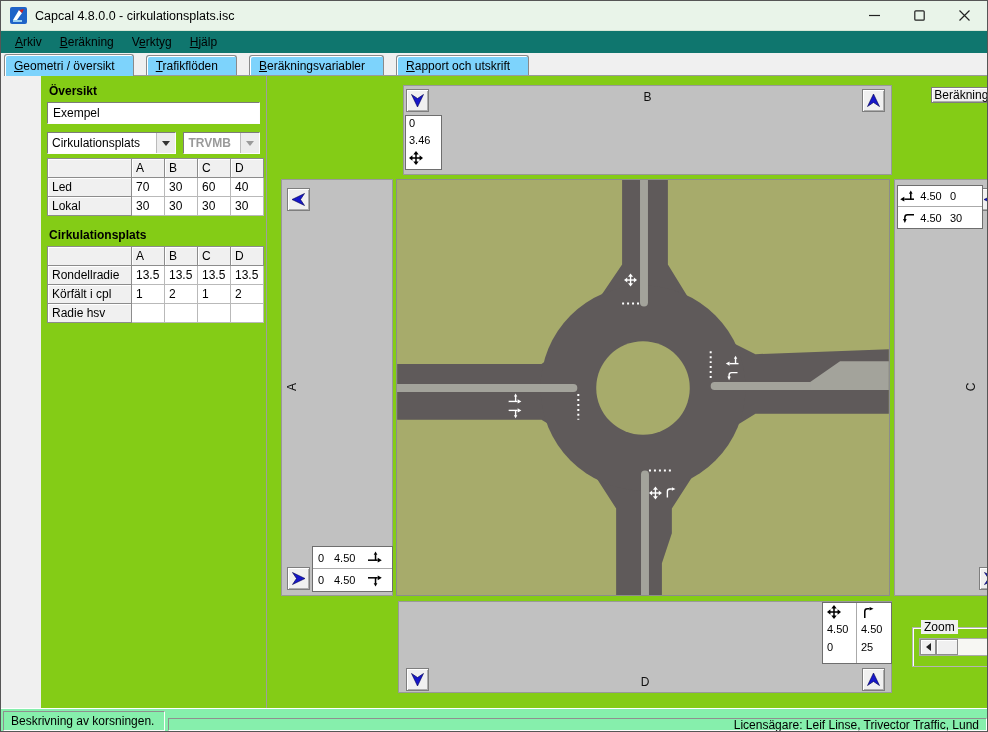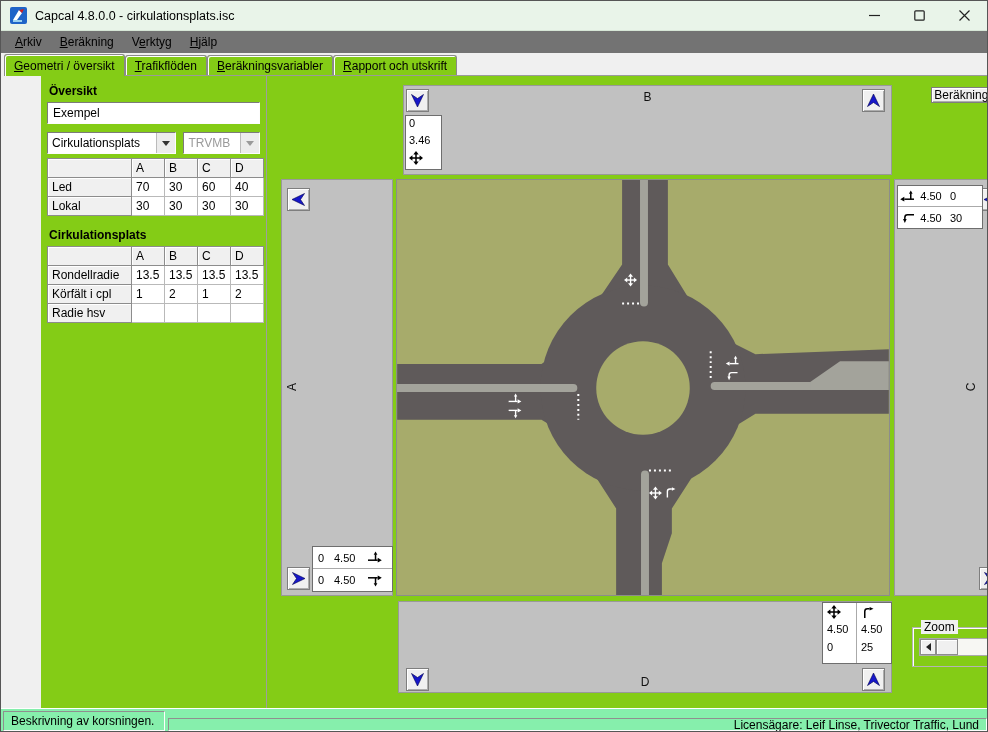--- a/index.html
+++ b/index.html
@@ -9,41 +9,41 @@
     border:1px solid #565656; overflow:hidden;
     font-family:"Liberation Sans", sans-serif; font-size:12px; color:#000;
   }
   
   .titlebar { height:30px; background:#e9f4e9; display:flex; align-items:center; border-bottom:1px solid #d6e6d6; }
   .app-icon { width:17px; height:17px; margin:0 8px 0 9px; }
   .title-text { font-size:12.5px; }
   .win-controls { margin-left:auto; display:flex; height:100%; }
   .wc-btn { width:45px; height:100%; display:flex; align-items:center; justify-content:center; }
   
-  .menubar { height:22px; background:#737373; display:flex; align-items:center; padding-left:5px; }
+  .menubar { height:22px; background:#0f766e; display:flex; align-items:center; padding-left:5px; }
   .menu-item { padding:3px 9px; }
   .u { text-decoration:underline; }
   
   .tabbar { height:22px; background:#f0f0f0; display:flex; align-items:flex-end; padding-left:3px; position:relative; z-index:2; }
-  .tab { height:20px; padding:3px 9px 0 9px; margin-right:0; background:#84cc16;
+  .tab { height:20px; padding:3px 18px 0 9px; margin-right:12px; background:#7dd3fc;
          border:1px solid #8a8a8a; border-bottom:none; border-radius:3px 3px 0 0;
          box-shadow: inset 1px 1px 0 #fff; white-space:nowrap; }
   .tab.active { height:22px; margin-bottom:-1px; padding-top:4px; }
   .content { position:absolute; left:0; top:74px; width:988px; height:633px; background:#84cc16; border-top:1px solid #9a9a9a;margin-left:40px; }
   
   .sidebar { position:absolute; left:0; top:0; width:226px; height:633px; border-right:1px solid #9d9d9d; padding-top:2px; }
   .section-h { font-weight:bold; margin:6px 0 4px 8px; }
   .textfield { display:block; margin:2px 6px 0 6px; width:213px; height:22px; background:#fff;
                border:1px solid; border-color:#7b7b7b #fdfdfd #fdfdfd #7b7b7b; padding:3px 5px; font:inherit; }
   .combo-row { display:flex; margin:8px 6px 0 6px; gap:7px; }
   .combo { display:flex; height:22px; border:1px solid; border-color:#7b7b7b #fdfdfd #fdfdfd #7b7b7b; background:#fff; }
   .combo-field { padding:3px 4px; flex:1; white-space:nowrap; overflow:hidden; }
   .combo-btn { width:19px; background:#ececec; border-left:1px solid #bbb; display:flex; align-items:center; justify-content:center; }
   .caret-down { width:0; height:0; border-left:4px solid transparent; border-right:4px solid transparent; border-top:5px solid #333; }
-  .combo.disabled .combo-field { color:#9a9a9a; }
+  .combo.disabled .combo-field { color:#9a9a9a;font-weight:bold; }
   .combo.disabled .caret-down { border-top-color:#9a9a9a; }
   .combo-type { width:130px; }
   .combo-model { width:77px; }
   
   table.grid { border-collapse:collapse; margin:4px 0 0 6px; table-layout:fixed; }
   table.grid th, table.grid td { height:19px; font-weight:normal; text-align:left; padding:1px 4px; overflow:hidden; white-space:nowrap; }
   .hdr { background:#f0f0f0; border:1px solid #8c8c8c; box-shadow: inset 1px 1px 0 #fff; }
   .cell { background:#fff; border:1px solid #b9b9b9; }
   .col-label { width:84px; }
   .col-v { width:33px; }

